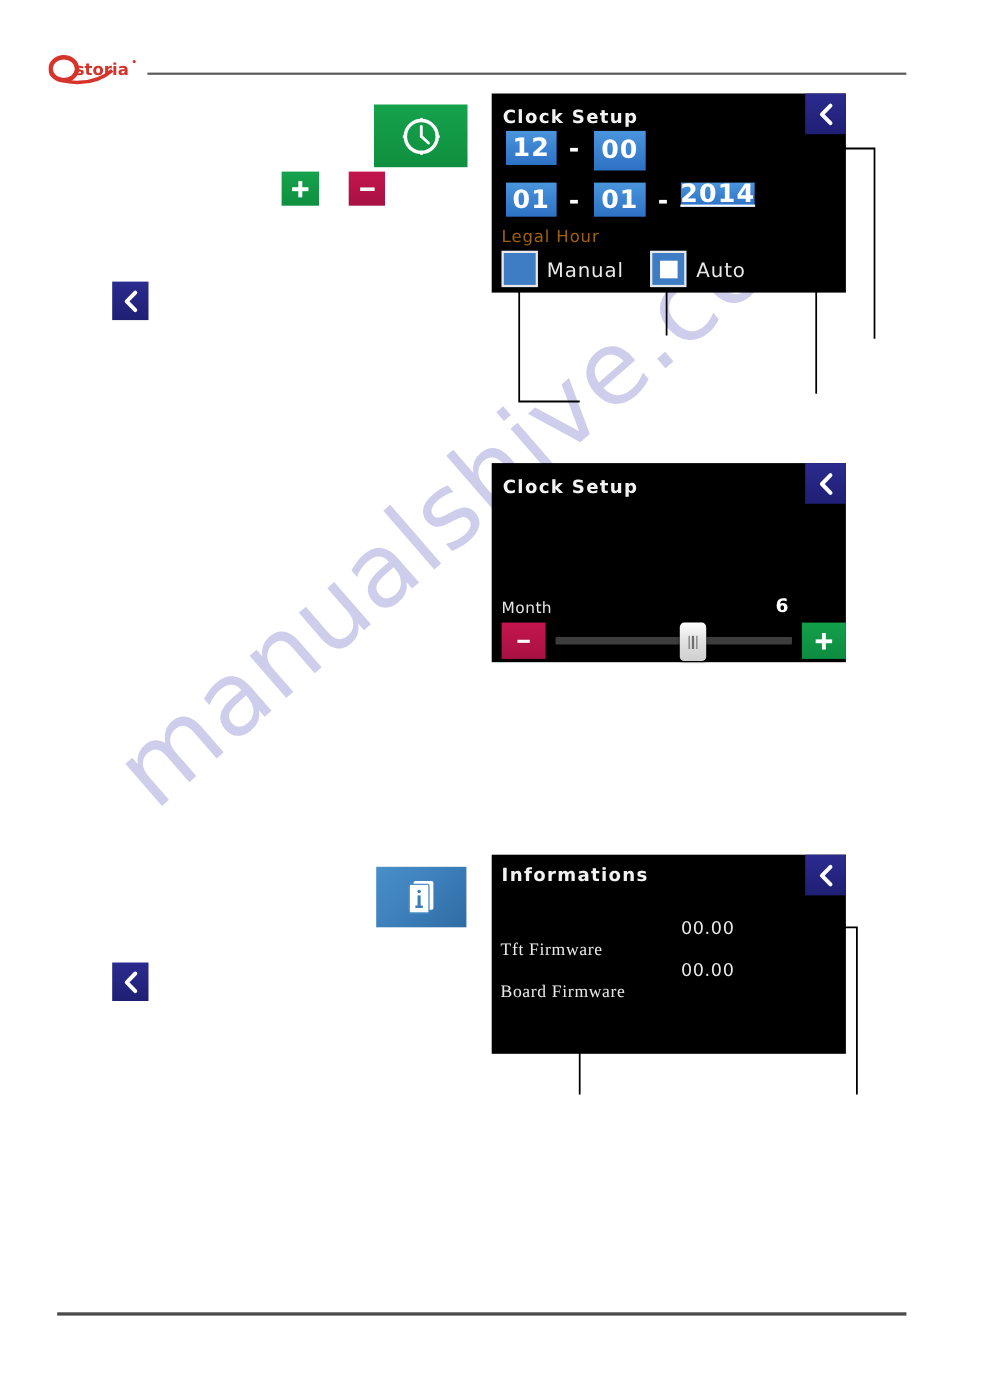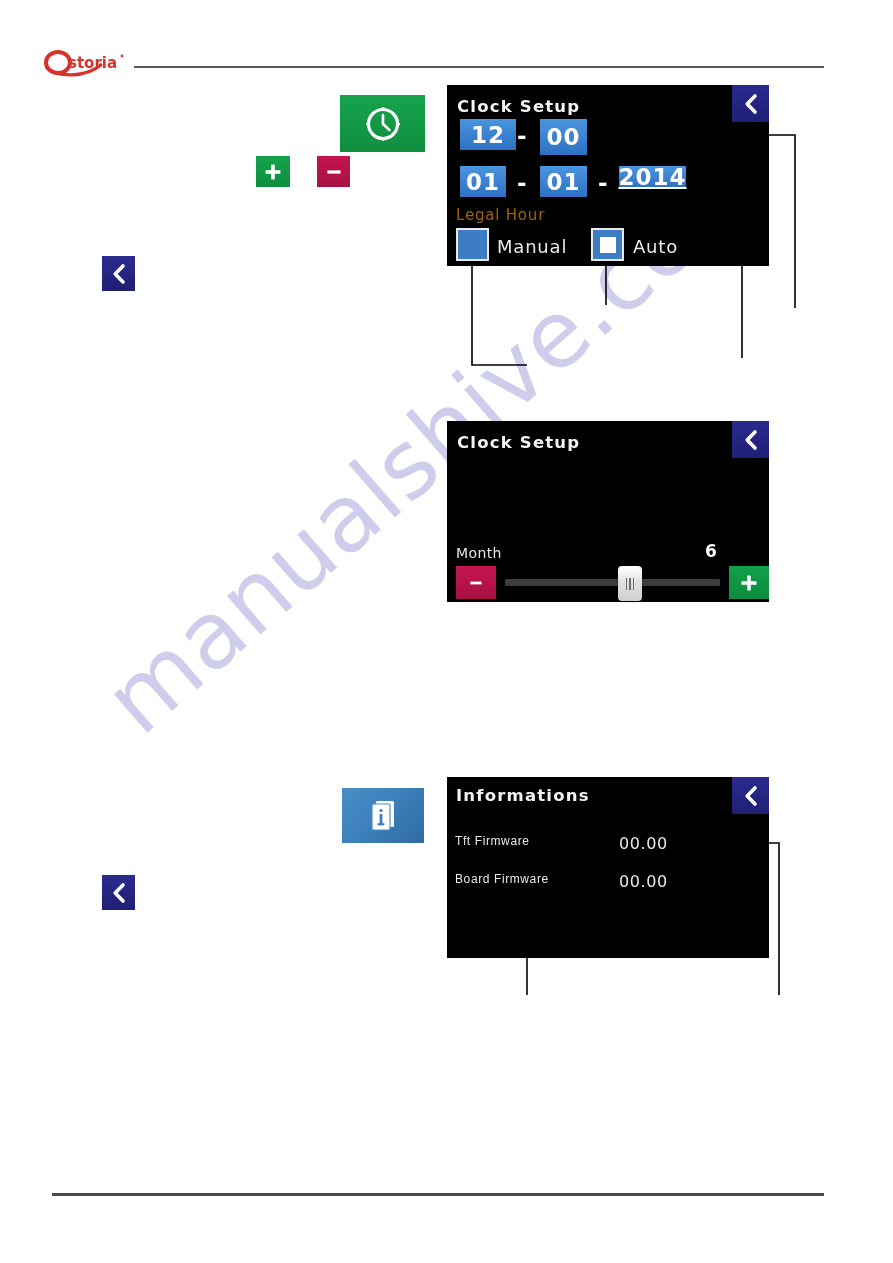--- a/index.html
+++ b/index.html
@@ -186,24 +186,25 @@
     align-items: center;
     justify-content: center;
   }
   .sq-green { background: linear-gradient(180deg,#12a04a 0%, #0d8c3f 100%); }
   .sq-red   { background: linear-gradient(180deg,#c4154f 0%, #a81143 100%); }
 
   
   .info-label {
     position: absolute;
     color: #e9e9e9;
-    font-family: Liberation Sans, sans-serif;
-    font-size: 12px;
+    font-family: Liberation Serif, serif;
+    font-size: 16px;
     letter-spacing: 0.6px;
     white-space: nowrap;
+    margin-top: 21px;
   }
   .info-value {
     position: absolute;
     color: #e9e9e9;
     font-family: "DejaVu Sans", sans-serif;
     font-size: 16px;
     letter-spacing: 0.6px;
     white-space: nowrap;
   }
 
@@ -316,21 +317,21 @@
 <div class="panel" style="left:447px; top:85px; width:322px; height:181px;">
 
   <div class="panel-title" style="left:10px; top:12px;">Clock Setup</div>
 
   <div class="back-btn" style="left:285px; top:0px; width:37px; height:37px;">
     <svg width="20" height="22" viewBox="0 0 20 22">
       <path d="M14 3 L6.2 11 L14 19" fill="none" stroke="#ffffff" stroke-width="3.6" stroke-linecap="round" stroke-linejoin="round"></path>
     </svg>
   </div>
 
-  <div class="numbox" style="left:13px; top:34px; width:56px; height:31px;">12</div>
+  <div class="numbox" style="left:13px; top:34px; width:46px; height:31px;">12</div>
   <div class="dash" style="left:70px; top:38px;">-</div>
   <div class="numbox" style="left:93px; top:34px; width:47px; height:36px;">00</div>
 
   <div class="numbox" style="left:13px; top:81px; width:46px; height:31px;">01</div>
   <div class="dash" style="left:70px; top:85px;">-</div>
   <div class="numbox" style="left:93px; top:81px; width:47px; height:31px;">01</div>
   <div class="dash" style="left:151px; top:85px;">-</div>
   <div class="numbox" style="left:172px; top:81px; width:67px; height:22px;text-decoration:underline;">2014</div>
 
   <div class="legal-label" style="left:9px; top:121px;">Legal Hour</div>

